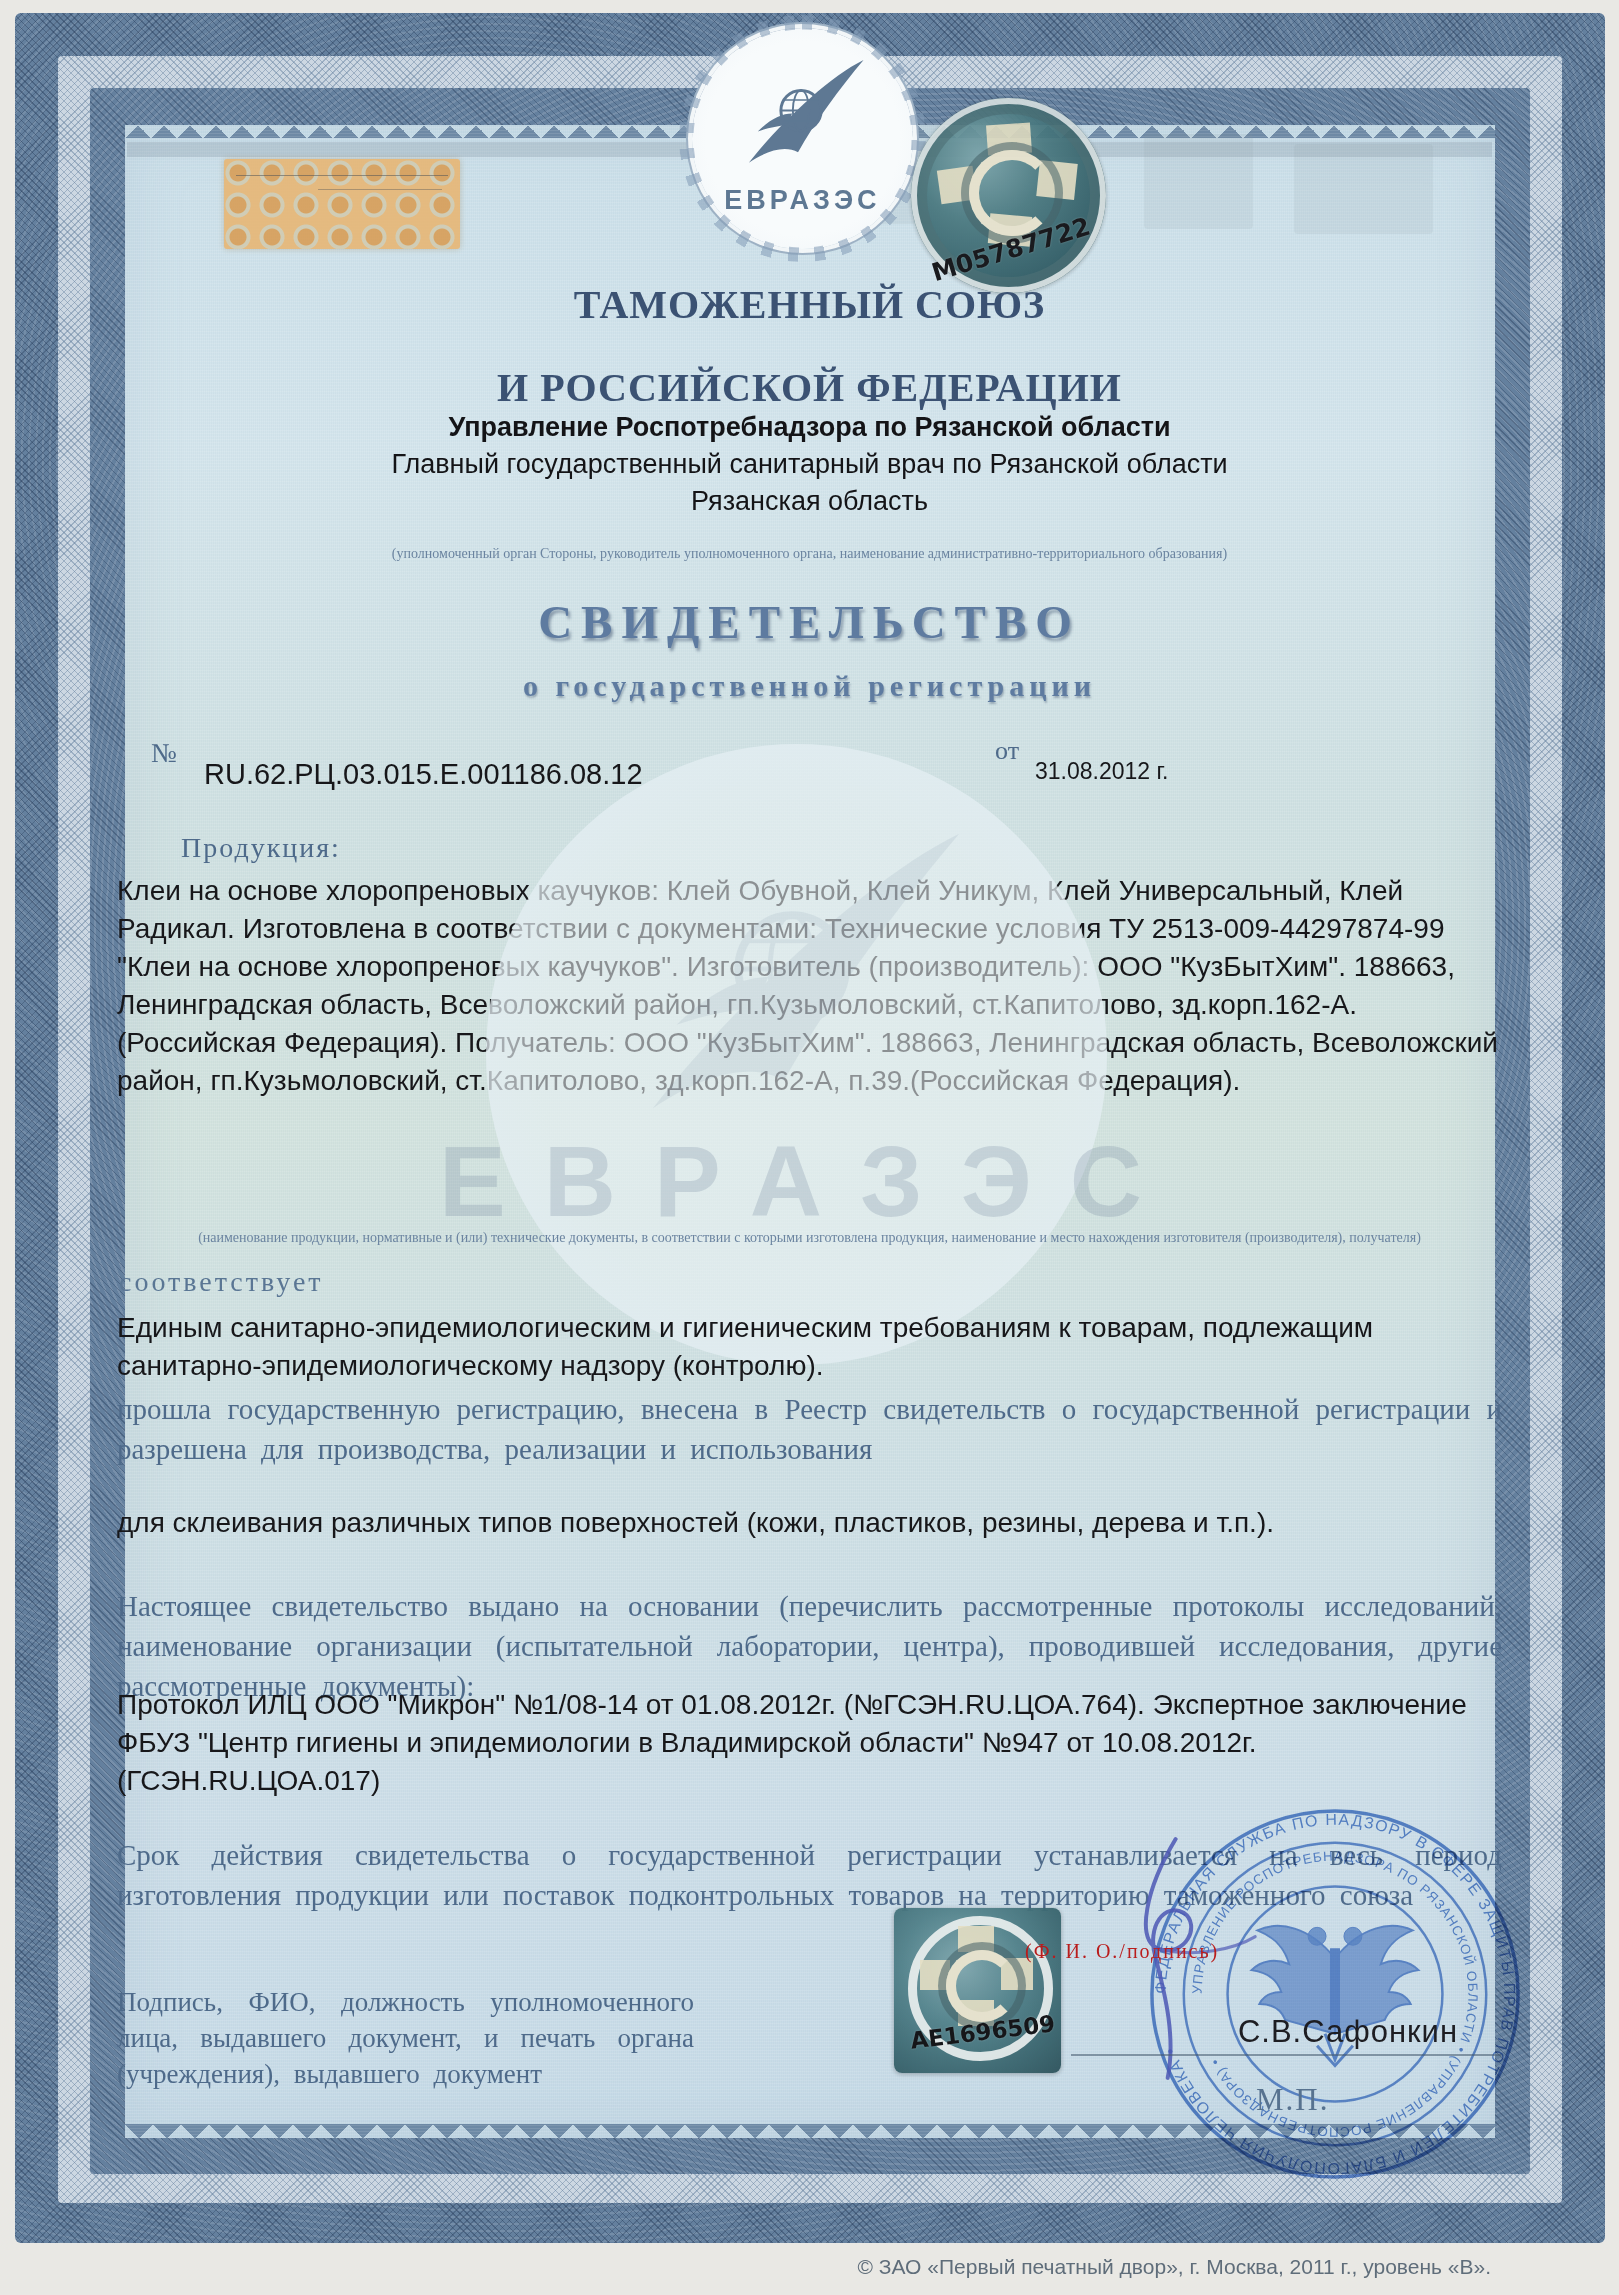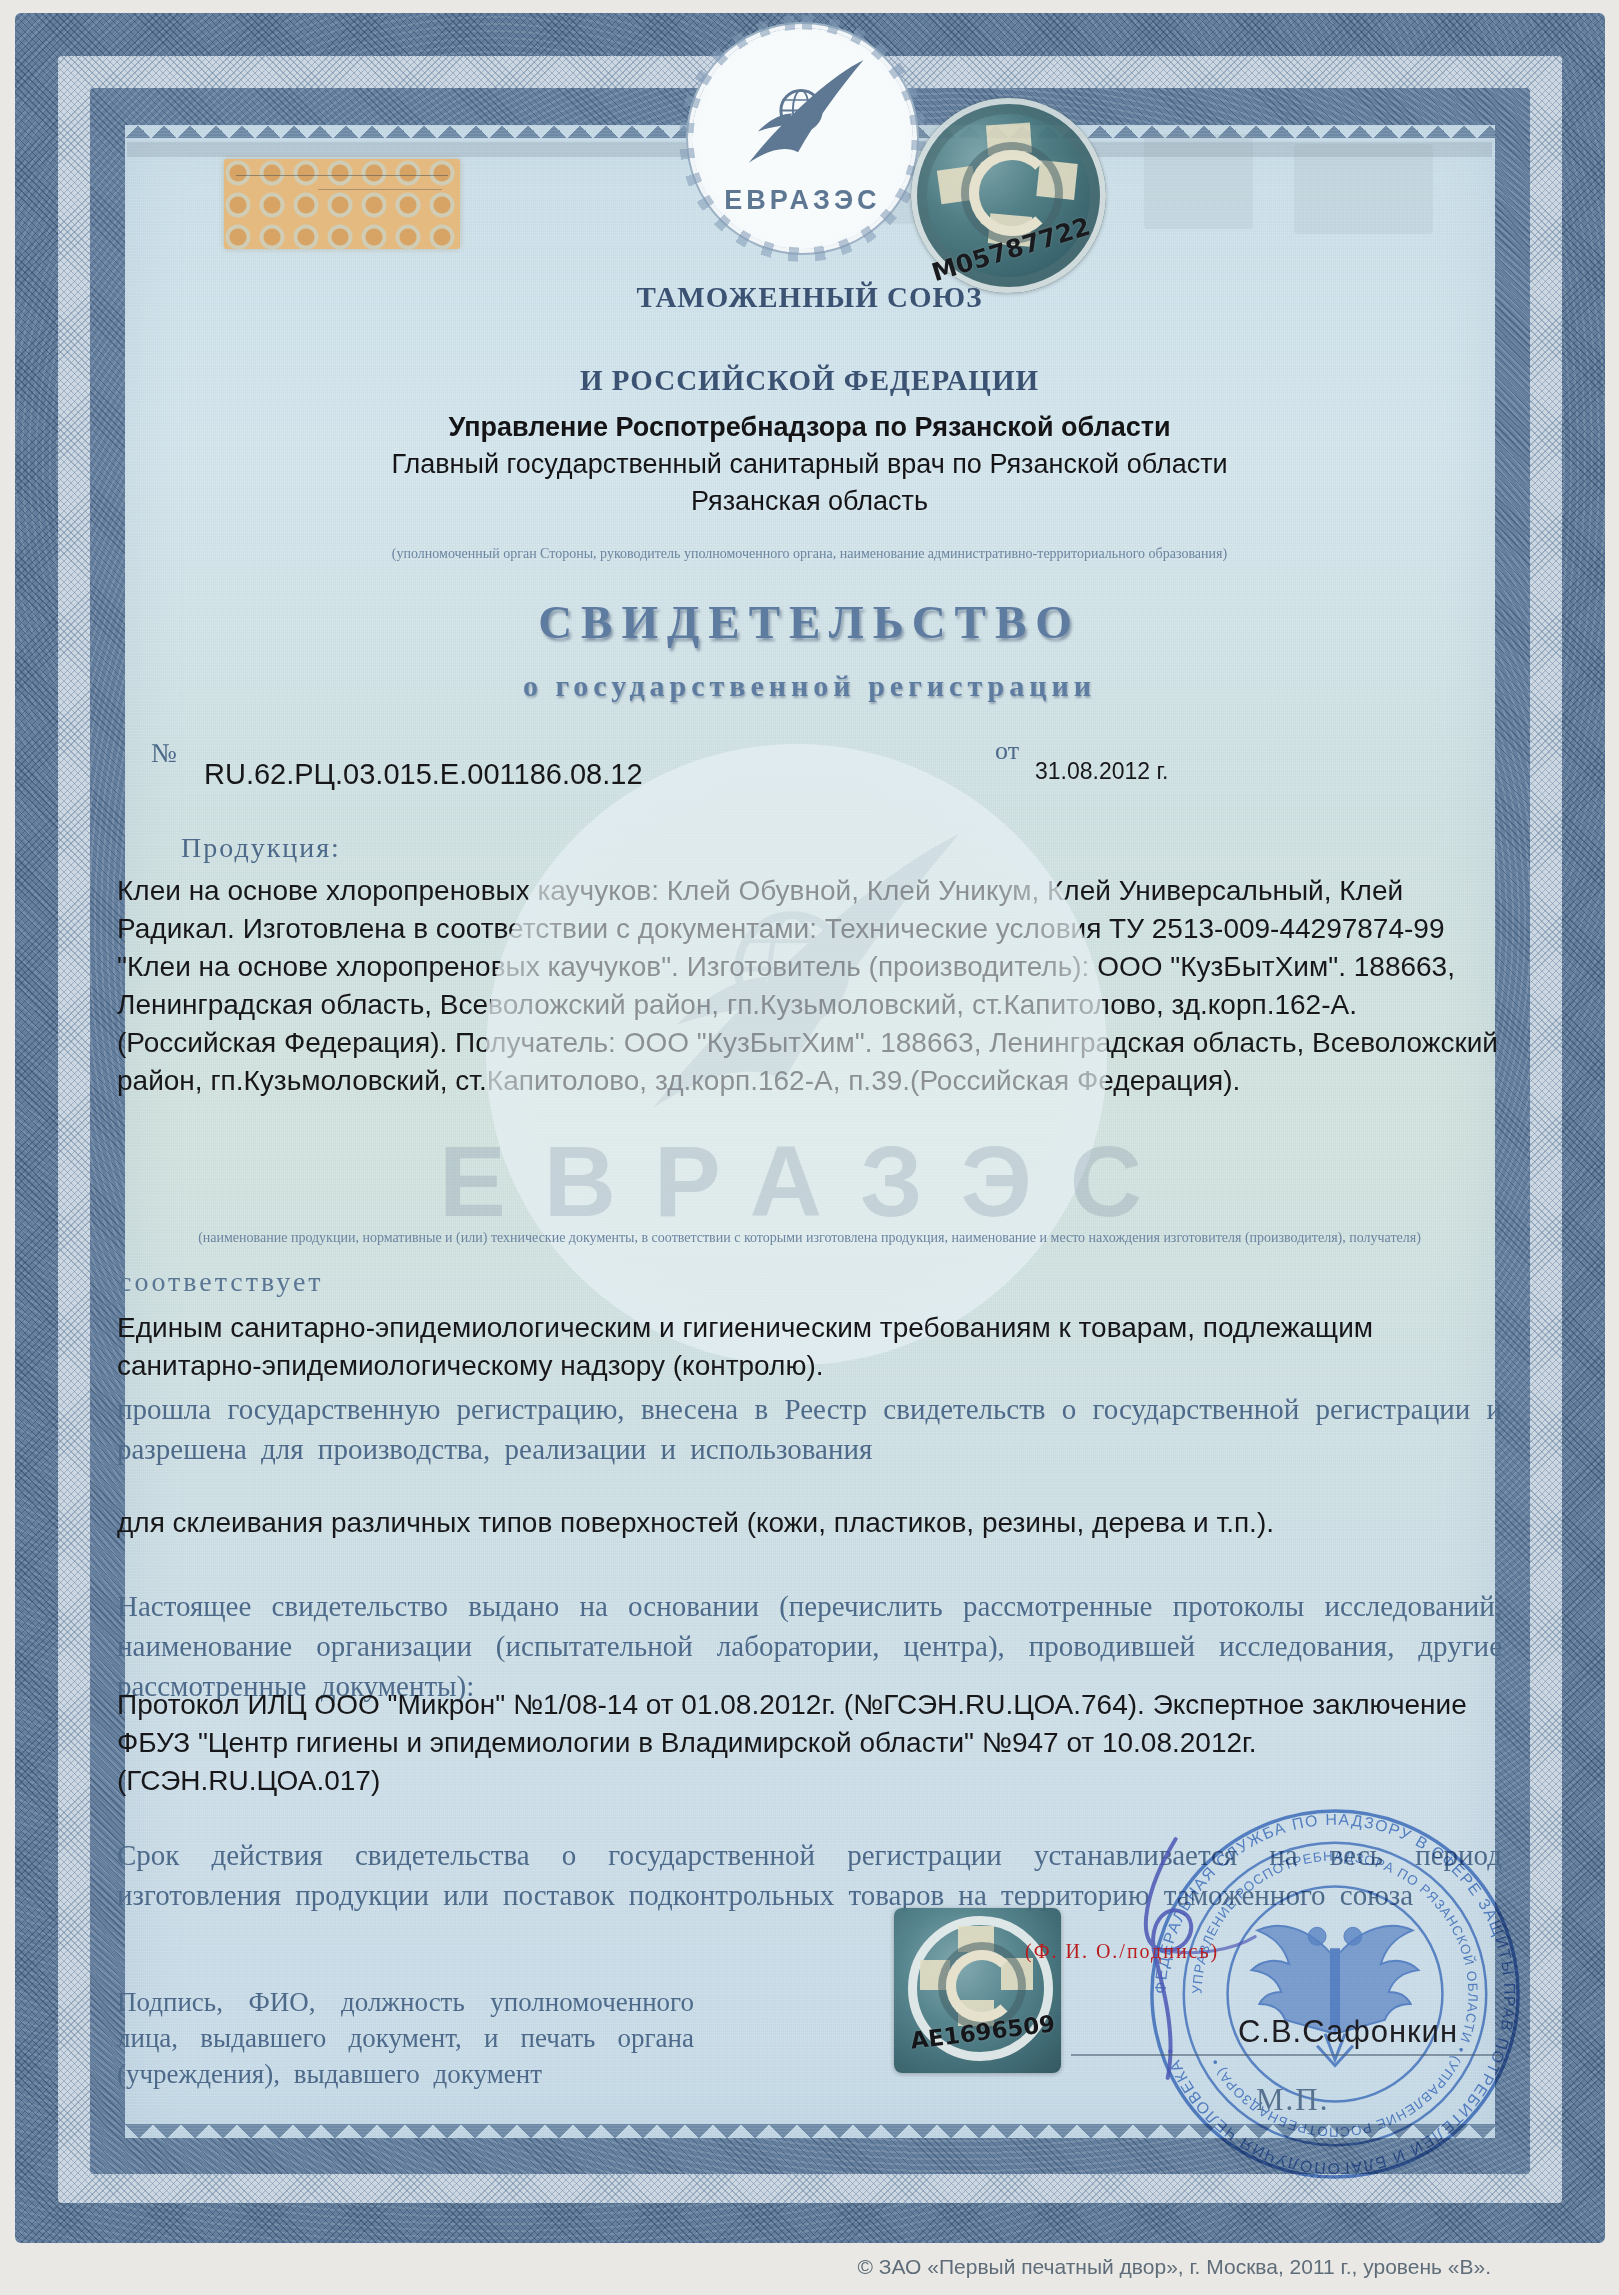--- a/index.html
+++ b/index.html
@@ -31,21 +31,21 @@
     background:conic-gradient(from 135deg at 50% 0%, #64809e 0 90deg, transparent 90deg) 0 0/26px 13px repeat-x;opacity:.9;}
   .doc::after{content:"";position:absolute;left:0;right:0;bottom:0;height:14px;
     background:conic-gradient(from -45deg at 50% 100%, #64809e 0 90deg, transparent 90deg) 0 0/28px 14px repeat-x;opacity:.9;}
   .doc-texture{position:absolute;inset:0;
     background-image:repeating-linear-gradient(0deg, rgba(255,255,255,.10) 0 1px, transparent 1px 3px),
                      repeating-linear-gradient(90deg, rgba(110,140,165,.05) 0 1px, transparent 1px 2px);}
   .scan-strip{position:absolute;left:127px;top:142px;width:1365px;height:15px;background:rgba(105,118,133,.20);}
   
   .abs{position:absolute;}
   .ctr{text-align:center;left:125px;width:1369px;}
-  .union{font-weight:bold;color:#3b5273;font-size:29px;letter-spacing:1px;}
+  .union{font-weight:bold;color:#3b5273;font-size:40px;letter-spacing:1px;}
   .agency{font-family:"Liberation Sans",sans-serif;color:#141417;font-size:27px;}
   .cap{color:#6b84a0;font-size:14px;}
   .title-main{font-weight:bold;color:#5e7ba0;font-size:47px;letter-spacing:9px;
     text-shadow:2px 3px 3px rgba(45,65,95,.45);}
   .title-sub{font-weight:bold;color:#5e7ba0;font-size:30px;letter-spacing:5px;
     text-shadow:1px 2px 2px rgba(45,65,95,.35);}
   .formtxt{color:#4e6a8a;}
   .fill{font-family:"Liberation Sans",sans-serif;color:#17171a;}
   .para-serif{font-size:29px;line-height:40px;text-align:justify;word-spacing:7px;color:#4e6a8a;}
   .para-sans{font-family:"Liberation Sans",sans-serif;font-size:28px;line-height:38px;color:#17171a;}

